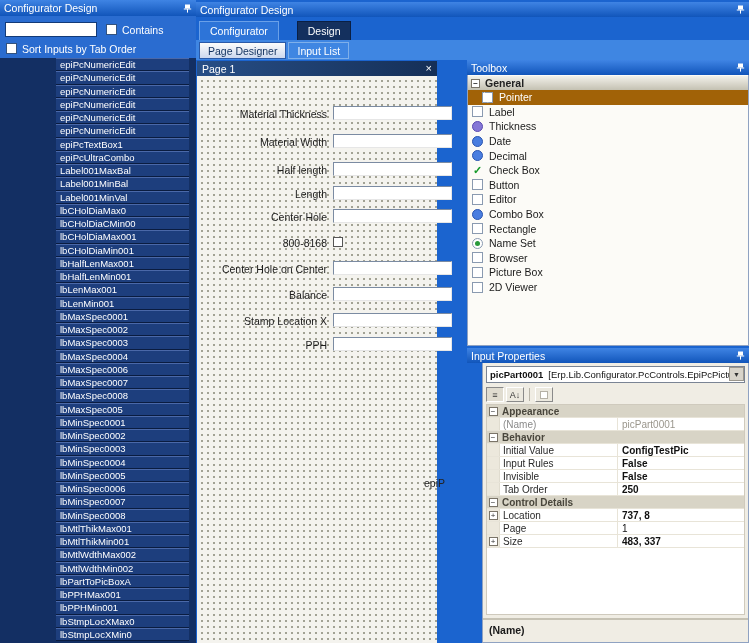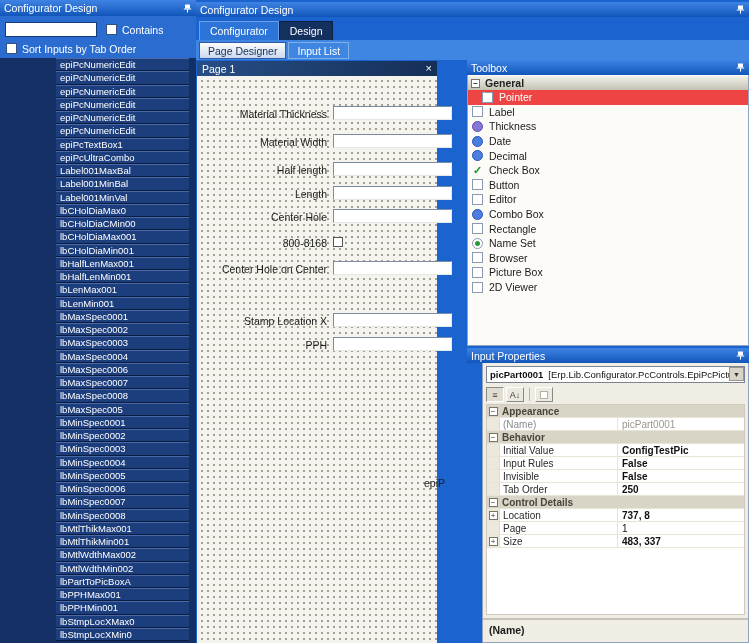--- a/index.html
+++ b/index.html
@@ -19,21 +19,21 @@
   .search-input { width:92px; height:15px; border:1px solid #123a78; background:#fff; margin-right:9px; font-size:10px; padding:0 2px; outline:none; }
   .search-row .checkbox { margin-right:5px; }
   .sort-row { position:absolute; top:41px; left:6px; right:2px; height:15px; display:flex; align-items:center; color:#fff; font-size:10.5px; }
   .sort-row .checkbox { margin-right:5px; }
   .input-list { position:absolute; top:58px; left:0; right:0; bottom:0; background:#132f63; overflow:hidden; }
   .list-item { margin-left:56px; width:133px; height:13.25px; background:#1d3e7d; border-top:1px solid #4a68a8; border-bottom:1px solid #0a1c40; color:#fff; font-size:9.5px; line-height:11px; padding:0 0 0 4px; white-space:nowrap; overflow:hidden; }
 
   
   .main-titlebar { left:196px; top:2px; right:0; }
   .tabs { position:absolute; left:196px; top:19px; right:0; height:21px; display:flex; align-items:flex-end; padding-left:3px; }
-  .tab { height:19px; padding:3px 10px 0; color:#fff; background:#2d74d8; border:1px solid #6aa0e8; border-bottom:none; margin-right:0; font-size:10.5px; }
+  .tab { height:19px; padding:3px 10px 0; color:#fff; background:#2d74d8; border:1px solid #6aa0e8; border-bottom:none; margin-right:18px; font-size:10.5px; }
   .tab.active { background:#14305e; border-color:#0a1f44; }
   .subtabs { position:absolute; left:196px; top:40px; right:0; height:20px; background:#3f86e2; display:flex; align-items:center; padding-left:3px; }
   .subtab { height:17px; padding:2px 8px 0; color:#fff; font-size:10.5px; border:1px solid #7fb0ea; margin-right:2px; background:#3f86e2; }
   .subtab.active { background:linear-gradient(#fdfdfb,#ccd8ee); color:#10305e; border-color:#2a5aa8; }
 
   
   .page-panel { position:absolute; left:197px; top:61px; width:240px; height:582px; }
   .page-header { position:absolute; top:0; left:0; right:0; height:15px; background:linear-gradient(90deg,#274e86,#152f57); color:#fff; display:flex; align-items:center; padding:0 5px; font-size:10.5px; }
   .page-close { margin-left:auto; color:#fff; font-size:11px; line-height:11px; }
   .design-surface { position:absolute; top:15px; left:0; right:0; bottom:0; background-color:#f4f3ee; background-image:radial-gradient(circle,#a2a294 0.8px,rgba(0,0,0,0) 0.9px); background-size:6px 6px; background-position:2px 2px; }
@@ -43,21 +43,21 @@
   .field-checkbox { position:absolute; left:136px; top:2px; width:10px; height:10px; background:#fff; border:1px solid #555; }
   .floating-label { position:absolute; left:227px; top:401px; font-size:10.5px; color:#222; }
 
   
   .toolbox { position:absolute; left:467px; top:60px; width:282px; height:286px; }
   .toolbox .titlebar { top:0; left:0; right:0; }
   .toolbox-body { position:absolute; top:15px; left:0; right:0; bottom:0; background:#fcfbf7; border:1px solid #8fa2c2; border-top:none; padding-top:1px; overflow:hidden; }
   .tb-group { height:14px; background:linear-gradient(180deg,#f2f1ea,#c4c1b2); display:flex; align-items:center; padding:0 3px; color:#222; font-size:10.5px; font-weight:bold; }
   .tb-group .pg-box { margin-right:5px; }
   .tb-item { height:14.6px; display:flex; align-items:center; padding:0 4px; color:#1a1a1a; font-size:10.5px; }
-  .tb-item.selected { background:#ef4444; color:#fff;padding-left:14px; }
+  .tb-item.selected { background:#a16207; color:#fff;padding-left:14px; }
   .tb-icon { width:11px; height:11px; margin-right:6px; flex:none; display:inline-flex; align-items:center; justify-content:center; }
   .i-square { border:1px solid #8a9ab0; background:#fff; }
   .i-dot { border-radius:50%; }
   .i-purple { background:#8577d6; border:1px solid #5a4ab0; }
   .i-blue { background:#4a7ee0; border:1px solid #2a55b0; }
   .i-check { color:#169a2a; font-size:11px; font-weight:bold; }
   .i-radio { border:1px solid #8a9ab0; border-radius:50%; background:#fff; position:relative; }
   .i-radio::after { content:""; position:absolute; left:2px; top:2px; width:5px; height:5px; border-radius:50%; background:#2a9a3a; }
 
   
@@ -205,20 +205,24 @@
           <input class="field-input" style="">
         </div>
         <div class="field-row" style="top: 159px;">
           <span class="field-label">800-8168</span>
           <span class="field-checkbox"></span>
         </div>
         <div class="field-row" style="top: 185px;">
           <span class="field-label">Center Hole on Center</span>
           <input class="field-input" style="">
         </div>
+        <div class="field-row" style="top: 211px;">
+          <span class="field-label">Balance</span>
+          <input class="field-input" style="">
+        </div>
         <div class="field-row" style="top: 237px;">
           <span class="field-label">Stamp Location X</span>
           <input class="field-input" style="">
         </div>
         <div class="field-row" style="top: 261px;">
           <span class="field-label">PPH</span>
           <input class="field-input" style="">
         </div>
         <div class="floating-label">epiP</div>
       </div>

